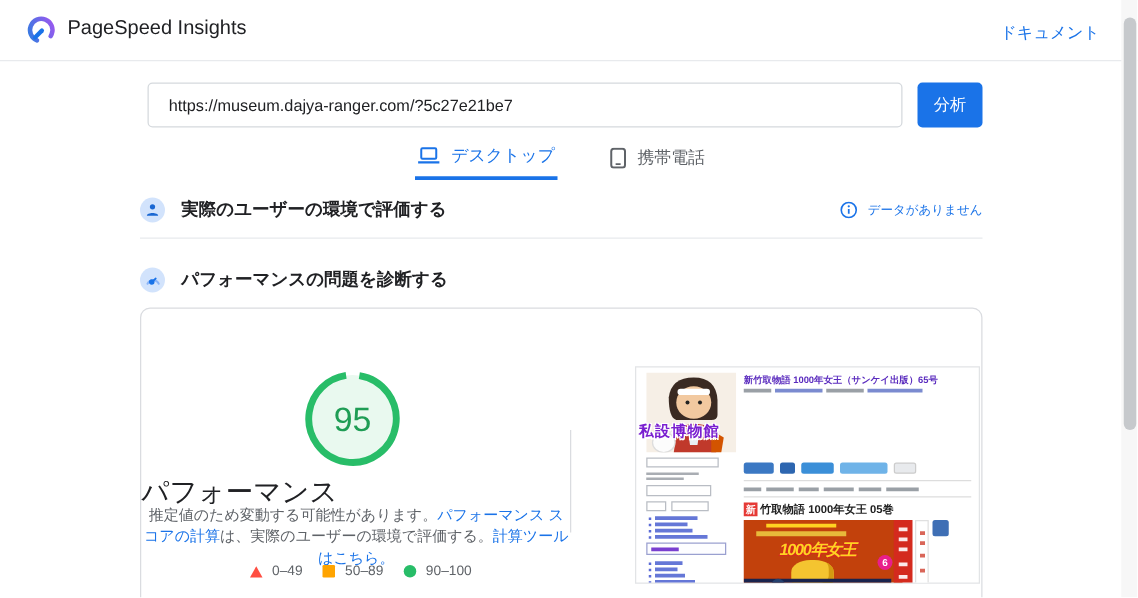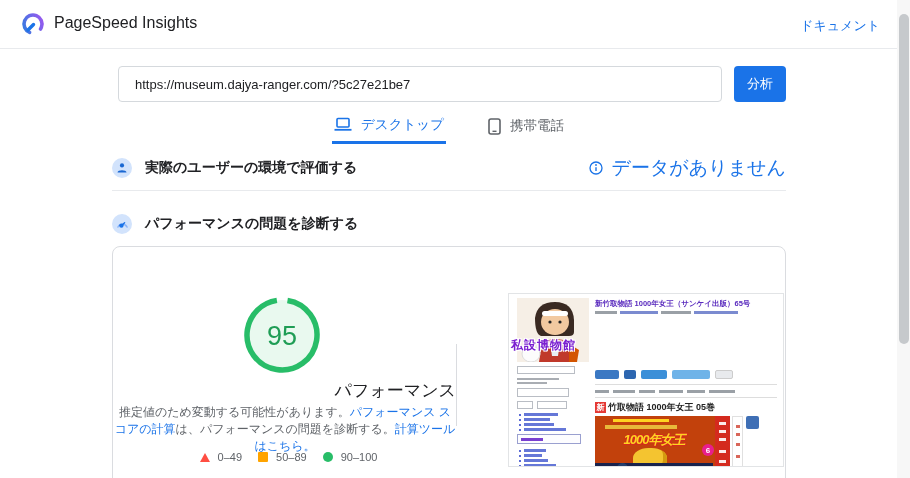--- a/index.html
+++ b/index.html
@@ -38,29 +38,29 @@
   
   .section-row { position:absolute; left:112px; width:674px; height:36px;
     display:flex; align-items:center; justify-content:space-between; }
   .row-field { top:150px; }
   .row-lab { top:206px; }
   .section-left { display:flex; align-items:center; gap:13px;font-weight:bold; }
   .section-icon { width:20px; height:20px; border-radius:50%; background:#d2e3fc;
     display:flex; align-items:center; justify-content:center; }
   .section-title { font-size:14px; color:#202124; }
   .section-right { display:flex; align-items:center; gap:8px; cursor:pointer; }
-  .no-data-text { font-size:19px; color:#1a73e8; }
+  .no-data-text { font-size:10px; color:#1a73e8; }
   .divider { position:absolute; left:112px; top:190px; width:674px; height:1px; background:#e8eaed; }
 
   
   .card { position:absolute; left:112px; top:246px; width:674px; height:280px;
     border:1px solid #dadce0; border-radius:8px; background:#fff; }
   .gauge-wrap { position:absolute; left:131px; top:50px; width:76px; height:76px; }
-  .perf-label { position:absolute; left:0; top:132px; width:343px; text-align:right;
-    font-size:17px; color:#202124; }
+  .perf-label { position:absolute; left:0; top:132px; width:343px; text-align:left;
+    font-size:22px; color:#202124; }
   .perf-note { position:absolute; left:0px; top:157px; width:344px; text-align:center;
     font-size:12px; line-height:17px; color:#5f6368; }
   .perf-note a { color:#1a73e8; text-decoration:none; cursor:pointer; }
   .legend { position:absolute; left:4px; top:204px; width:343px; display:flex;
     justify-content:center; gap:16px; align-items:center; }
   .legend-item { display:flex; align-items:center; gap:8px; font-size:11px; color:#5f6368; }
   .marker-triangle { width:0; height:0; border-left:5.5px solid transparent;
     border-right:5.5px solid transparent; border-bottom:9.5px solid #ff4e42; }
   .marker-square { width:10px; height:10px; background:#ffa400; border-radius:1px; }
   .marker-circle { width:10px; height:10px; background:#28bd68; border-radius:50%; }
@@ -198,21 +198,21 @@
     <div class="gauge-wrap">
       <svg width="76" height="76" viewBox="0 0 76 76">
         <circle cx="38" cy="38" r="35" fill="#e9f9ef"></circle>
         <circle cx="38" cy="38" r="35" fill="none" stroke="#28bd68" stroke-width="5.5" stroke-dasharray="208.9 11" stroke-linecap="butt" transform="rotate(-81 38 38)"></circle>
         <text x="38" y="48" text-anchor="middle" font-size="27" fill="#1f9d55" font-family="Liberation Sans, sans-serif">95</text>
       </svg>
     </div>
 
     <div class="perf-label">パフォーマンス</div>
 
-    <p class="perf-note"><span>推定値のため変動する可能性があります。</span><a>パフォーマンス スコアの計算</a><span>は、パフォーマンスの問題を診断する。</span><a>計算ツールはこちら。</a></p>
+    <p class="perf-note"><span>推定値のため変動する可能性があります。</span><a>パフォーマンス スコアの計算</a><span>は、実際のユーザーの環境で評価する。</span><a>計算ツールはこちら。</a></p>
 
     <div class="legend">
       <div class="legend-item">
         <span class="marker-triangle"></span>
         <span>0–49</span>
       </div>
       <div class="legend-item">
         <span class="marker-square"></span>
         <span>50–89</span>
       </div>

